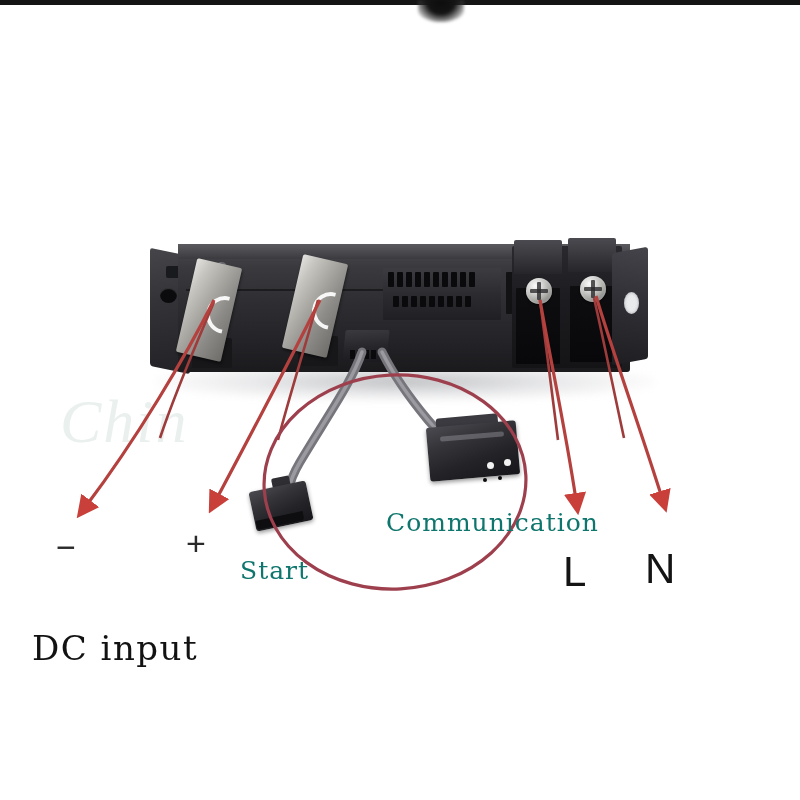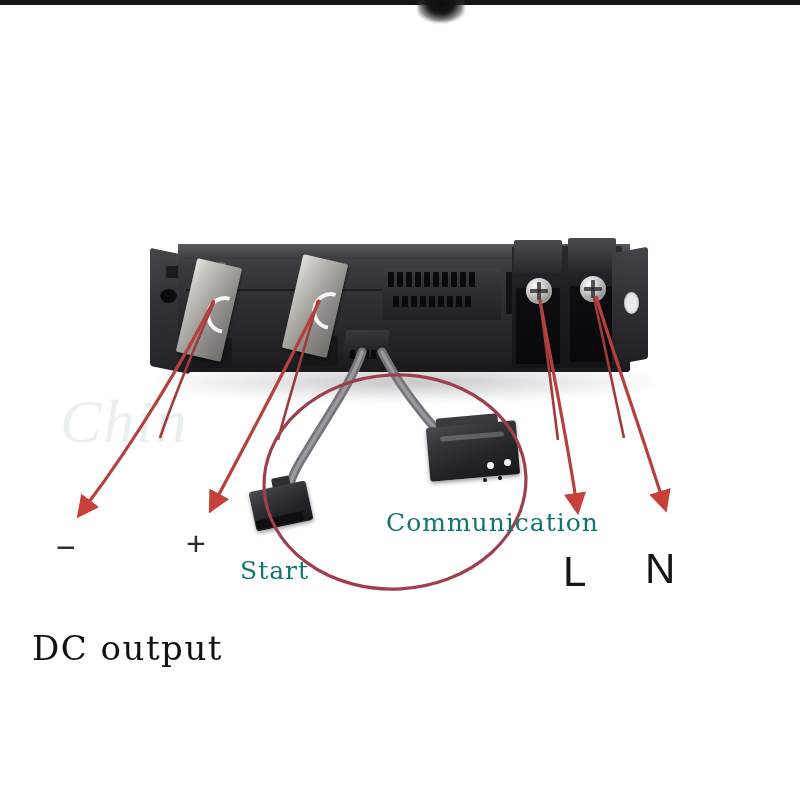--- a/index.html
+++ b/index.html
@@ -510,15 +510,15 @@
 
   <div class="lbl lbl-sym lbl-minus">−</div>
   <div class="lbl lbl-sym lbl-plus">+</div>
 
   <div class="lbl lbl-mono lbl-start">Start</div>
   <div class="lbl lbl-mono lbl-comm">Communication</div>
 
   <div class="lbl lbl-ln lbl-L">L</div>
   <div class="lbl lbl-ln lbl-N">N</div>
 
-  <div class="lbl lbl-big lbl-dcin">DC output</div>
+  <div class="lbl lbl-big lbl-dcin">DC input</div>
 
 </div>
 
 </body></html>

